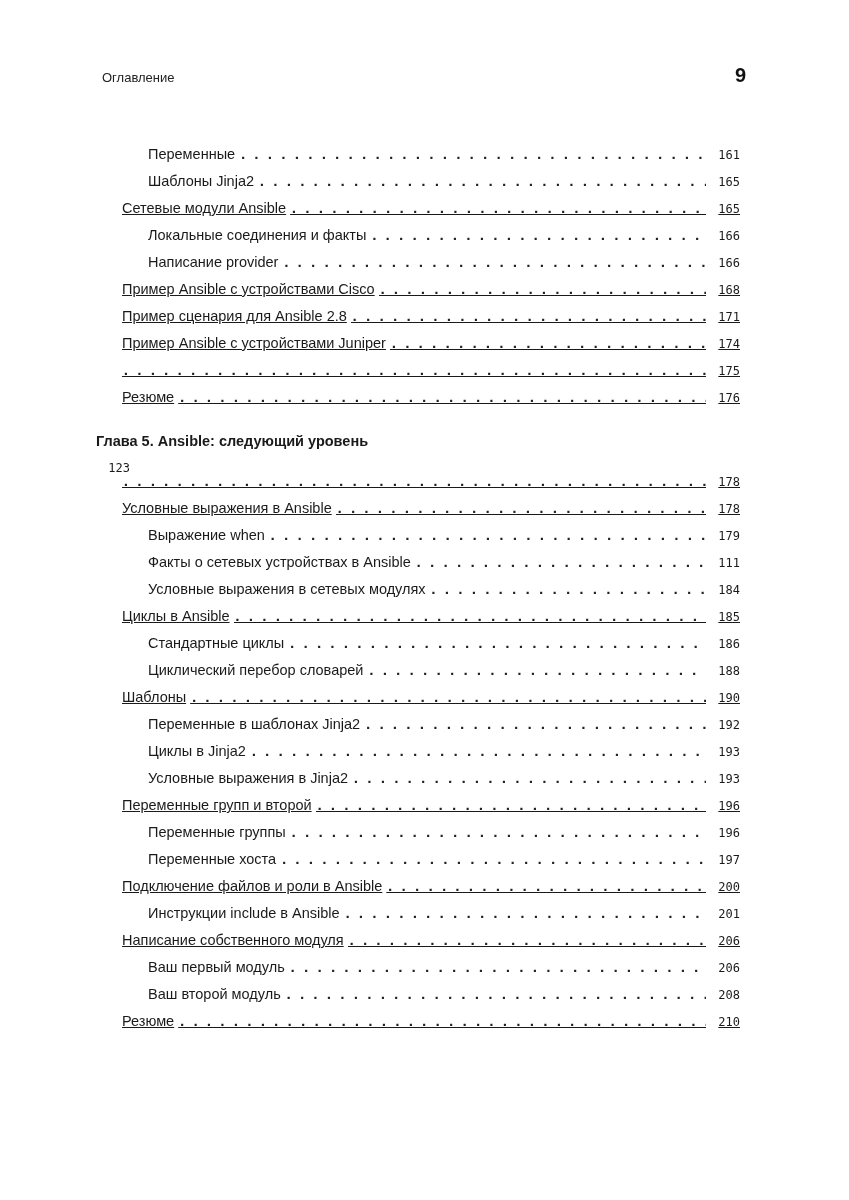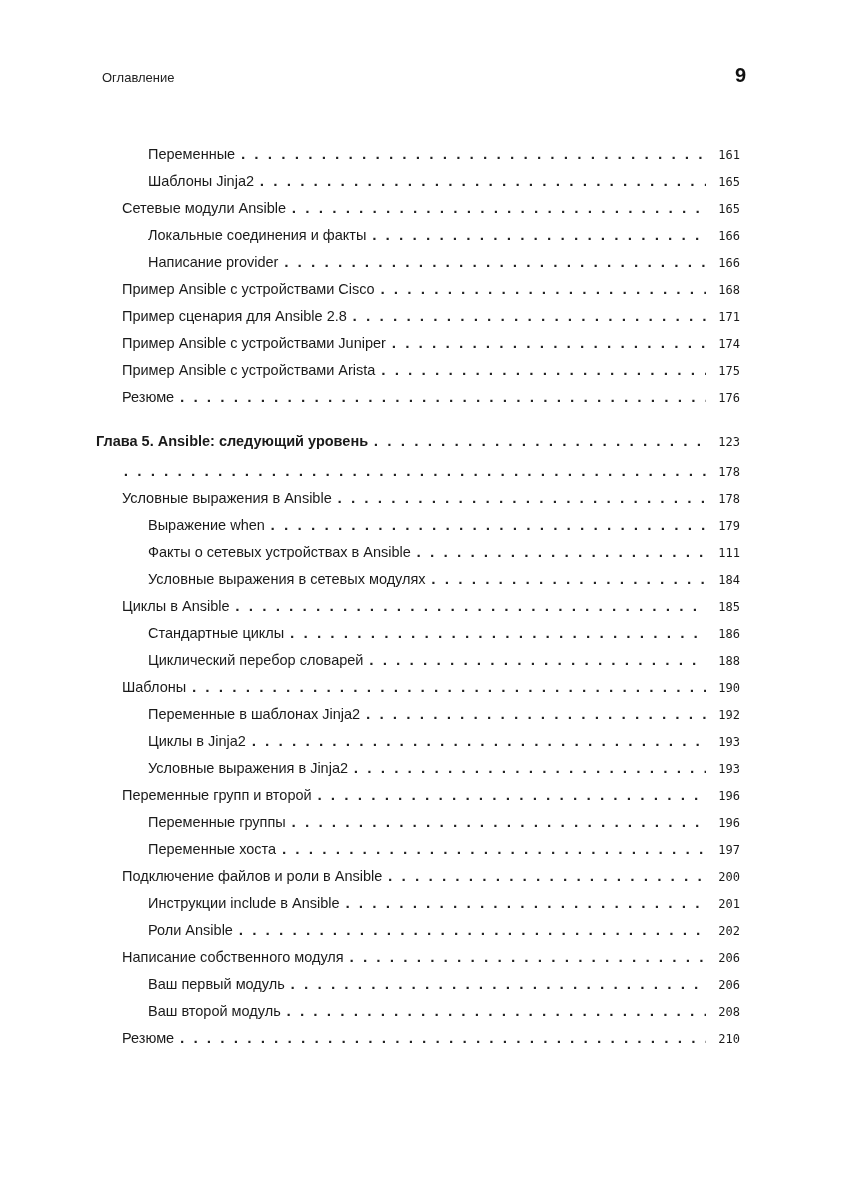--- a/index.html
+++ b/index.html
@@ -16,23 +16,23 @@
       display: flex; justify-content: space-between; align-items: baseline;
     }
     .header-title { font-size: 13px; color: #222; }
     .header-page { font-size: 20px; font-weight: bold; color: #111; }
     .toc { position: absolute; left: 96px; width: 644px; top: 141px; }
     .row {
       display: flex; align-items: baseline;
       height: 27px; line-height: 27px;
       font-size: 14.5px;
     }
-    .row.lvl1 { padding-left: 26px; }
+    .row.lvl1 { padding-left: 26px; text-decoration: underline; }
     .row.lvl2 { padding-left: 52px; }
-    .row.chapter { font-weight: bold; margin-top: 17px; margin-bottom: 3px; }
+    .row.chapter { font-weight: bold; margin-top: 17px; margin-bottom: 13px; flex-direction: column; }
     .title { white-space: nowrap; padding-right: 4px; }
     .dots {
       flex: 1; overflow: hidden; white-space: nowrap;
       font-family: "DejaVu Sans Mono", monospace; font-size: 13px;
       font-weight: bold; letter-spacing: 1.2px; color: #222;
     }
     .dots::before {
       content: ". . . . . . . . . . . . . . . . . . . . . . . . . . . . . . . . . . . . . . . . . . . . . . . . . . . . . . . . . . . . . . . . . . . . . . . . . . . . . . . . . . . . . . . . . . . . . . . . . . . . . . . . . . . . . .";
       letter-spacing: -1.1px;
     }
@@ -84,21 +84,20 @@
       <span class="title">Пример сценария для Ansible 2.8</span>
       <span class="dots"></span>
       <span class="page">171</span>
     </div>
     <div class="row lvl1">
       <span class="title">Пример Ansible с устройствами Juniper</span>
       <span class="dots"></span>
       <span class="page">174</span>
     </div>
     <div class="row lvl1">
-      <span class="title">Пример Ansible с устройствами Arista</span>
       <span class="dots"></span>
       <span class="page">175</span>
     </div>
     <div class="row lvl1">
       <span class="title">Резюме</span>
       <span class="dots"></span>
       <span class="page">176</span>
     </div>
     <div class="row chapter">
       <span class="title">Глава 5. Ansible: следующий уровень</span>
@@ -181,25 +180,20 @@
     </div>
     <div class="row lvl1">
       <span class="title">Подключение файлов и роли в Ansible</span>
       <span class="dots"></span>
       <span class="page">200</span>
     </div>
     <div class="row lvl2">
       <span class="title">Инструкции include в Ansible</span>
       <span class="dots"></span>
       <span class="page">201</span>
-    </div>
-    <div class="row lvl2">
-      <span class="title">Роли Ansible</span>
-      <span class="dots"></span>
-      <span class="page">202</span>
     </div>
     <div class="row lvl1">
       <span class="title">Написание собственного модуля</span>
       <span class="dots"></span>
       <span class="page">206</span>
     </div>
     <div class="row lvl2">
       <span class="title">Ваш первый модуль</span>
       <span class="dots"></span>
       <span class="page">206</span>

